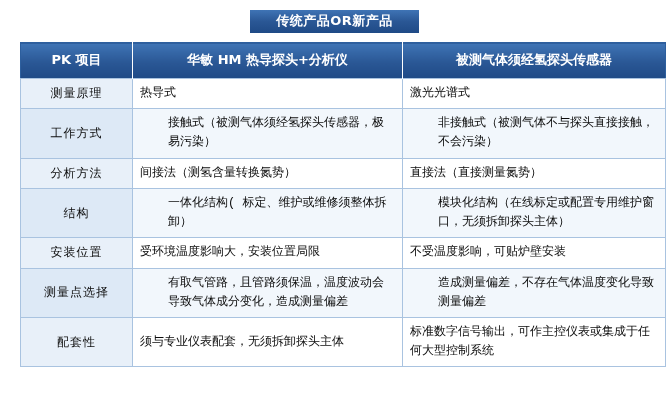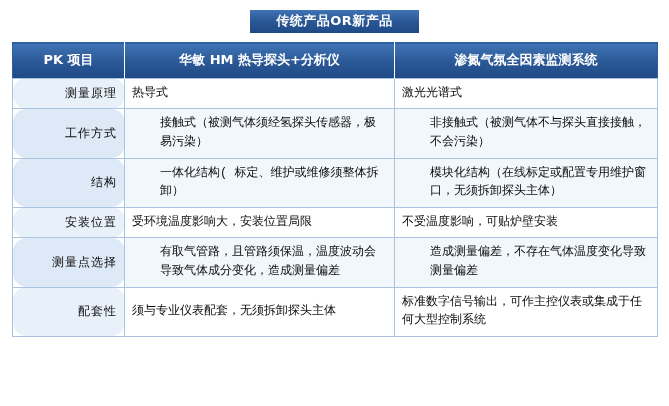--- a/index.html
+++ b/index.html
@@ -34,20 +34,21 @@
     font-weight: bold;
     padding: 4px 26px 5px 26px;
     letter-spacing: 0.5px;
     line-height: 1.1;
   }
   table.pk {
     width: 645px;
     border-collapse: collapse;
     table-layout: fixed;
     border: 1px solid #2d5f9e;
+    margin-left: 8px;
   }
   table.pk col.c1 { width: 112px; }
   table.pk col.c2 { width: 270px; }
   table.pk col.c3 { width: 263px; }
 
   table.pk th {
     background: linear-gradient(to bottom, #3f74b5 0%, #2a5795 55%, #1f4a86 100%);
     color: #ffffff;
     font-size: 13px;
     font-weight: bold;
@@ -60,27 +61,26 @@
 
   table.pk td {
     border: 1px solid #a9c3e0;
     font-size: 12px;
     color: #0c0c0c;
     line-height: 1.55;
     vertical-align: middle;
     padding: 5px 7px 6px 7px;
   }
   td.label {
-    text-align: right;
+    text-align: center;
     background: #e8f0f9;
     font-size: 12.5px;
     color: #111111;
     letter-spacing: 1px;
     padding: 5px 2px 6px 2px;
-    border-radius: 14px;
   }
   td.val {
     background: #ffffff;
     text-align: left;
     font-family: Liberation Mono, monospace;
   }
   tr.alt td.val {
     background: #f2f7fc;
     padding-left: 35px;
   }
@@ -100,33 +100,38 @@
   <table class="pk">
     <colgroup>
       <col class="c1">
       <col class="c2">
       <col class="c3">
     </colgroup>
     <thead>
       <tr>
         <th>PK 项目</th>
         <th>华敏 HM  热导探头+分析仪</th>
-        <th>渗氮气氛全因素监测系统</th>
+        <th>被测气体须经氢探头传感器</th>
       </tr>
     </thead>
     <tbody>
       <tr>
         <td class="label">测量原理</td>
         <td class="val">热导式</td>
         <td class="val">激光光谱式</td>
       </tr>
       <tr class="alt">
         <td class="label">工作方式</td>
         <td class="val">接触式（被测气体须经氢探头传感器，极易污染）</td>
         <td class="val">非接触式（被测气体不与探头直接接触，不会污染）</td>
+      </tr>
+      <tr>
+        <td class="label">分析方法</td>
+        <td class="val">间接法（测氢含量转换氮势）</td>
+        <td class="val">直接法（直接测量氮势）</td>
       </tr>
       <tr class="alt">
         <td class="label">结构</td>
         <td class="val">一体化结构( 标定、维护或维修须整体拆卸）</td>
         <td class="val">模块化结构（在线标定或配置专用维护窗口，无须拆卸探头主体）</td>
       </tr>
       <tr>
         <td class="label">安装位置</td>
         <td class="val">受环境温度影响大，安装位置局限</td>
         <td class="val">不受温度影响，可贴炉壁安装</td>

